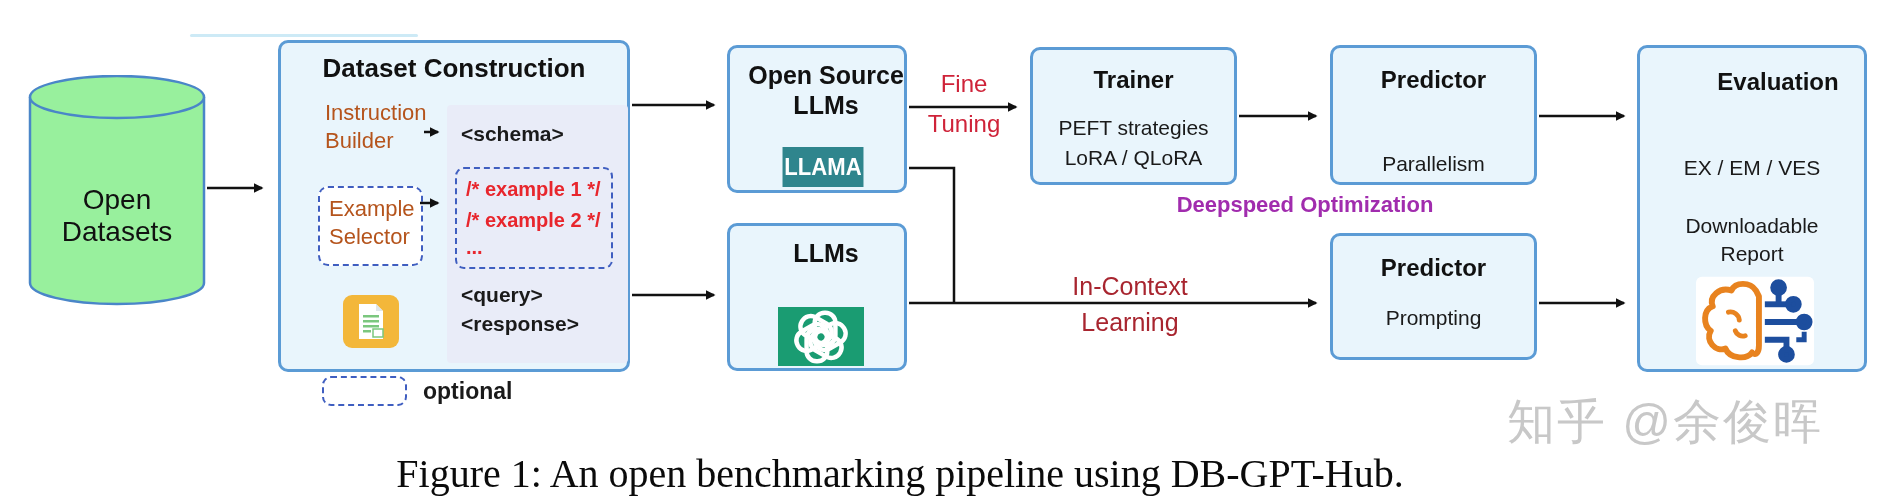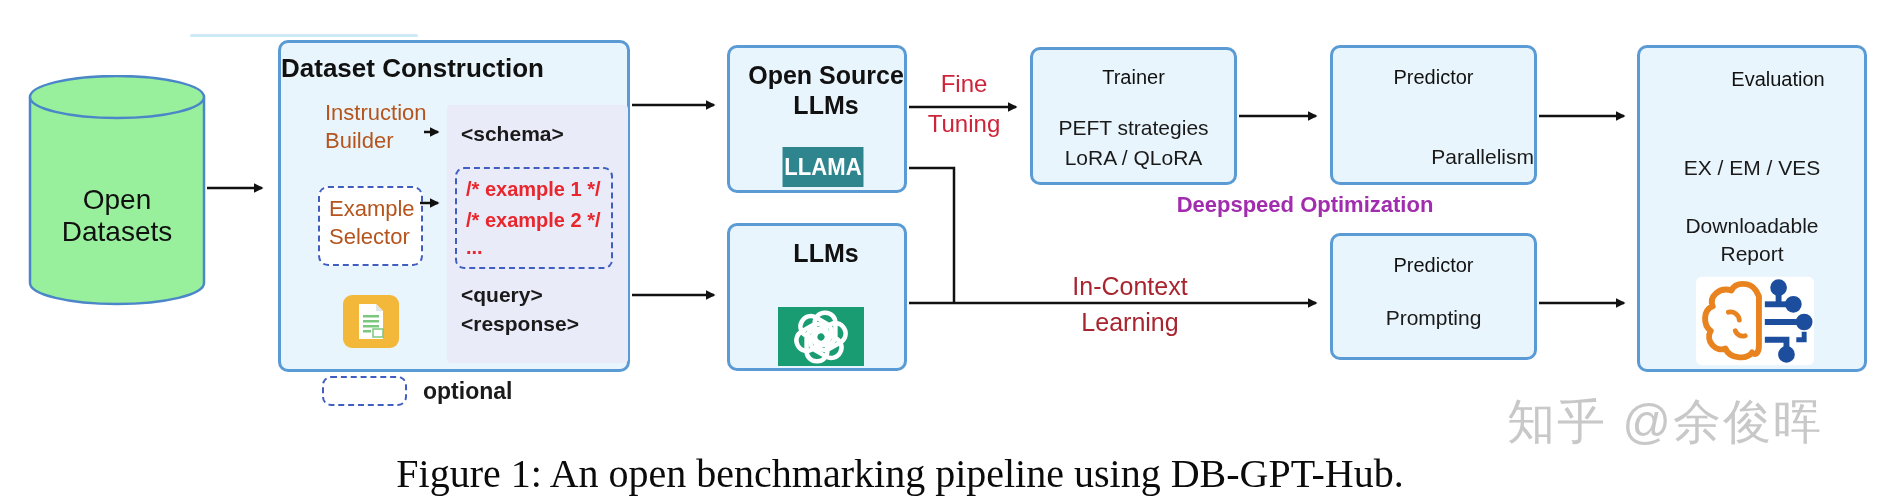--- a/index.html
+++ b/index.html
@@ -2,26 +2,26 @@
 <html><head>
 <meta charset="utf-8">
 <style>
   html,body{margin:0;padding:0;background:#ffffff;}
   body{font-family:"Liberation Sans","DejaVu Sans",sans-serif;color:#111;}
   #stage{position:relative;width:1880px;height:500px;background:#ffffff;overflow:hidden;}
   .abs{position:absolute;}
 
   
   .pbox{position:absolute;background:#e9f5fc;border:3px solid #5b9bd5;border-radius:10px;box-sizing:border-box;z-index:3;}
-  .pbox .title{font-weight:normal;font-size:20px;text-align:center;color:#111;}
+  .pbox .title{font-weight:bold;font-size:24px;text-align:center;color:#111;}
   .pbox .sub{font-size:21px;text-align:center;color:#1a1a1a;}
 
   
   #dc-box{background:#e9f5fc;}
-  #dc-title{top:10px;left:0;width:100%;font-size:26px;font-weight:bold;}
+  #dc-title{top:10px;left:0;width:100%;font-size:26px;font-weight:bold;text-align:center;}
   .orange-label{color:#b5541c;font-size:22px;line-height:28px;}
   #dc-panel{left:166px;top:62px;width:181px;height:258px;background:#e9ecf8;border-radius:4px;font-weight:bold;}
   .code-black{font-size:21px;color:#1a1a1a;}
   #dc-examples{left:8px;top:62px;width:158px;height:102px;border:2px dashed #3f5ec0;border-radius:9px;box-sizing:border-box;padding:5px 0 0 9px;}
   .code-red{font-size:20px;color:#e8262d;line-height:31px;white-space:nowrap;}
   #example-selector{left:37px;top:143px;width:105px;height:80px;background:#ffffff;border:2px dashed #3f5ec0;border-radius:10px;box-sizing:border-box;padding:7px 0 0 9px;}
 
   
   #legend-box{left:322px;top:376px;width:85px;height:30px;border:2px dashed #3f5ec0;border-radius:9px;box-sizing:border-box;z-index:3;}
   #legend-text{left:423px;top:378px;font-size:23px;font-weight:600;color:#1a1a1a;}
@@ -126,21 +126,21 @@
   </div>
 
   <div class="pbox" style="left:1030px;top:47px;width:207px;height:138px;">
     <div class="abs title" style="top:16px;width:100%;">Trainer</div>
     <div class="abs sub" style="top:66px;width:100%;">PEFT strategies</div>
     <div class="abs sub" style="top:96px;width:100%;">LoRA / QLoRA</div>
   </div>
 
   <div class="pbox" style="left:1330px;top:45px;width:207px;height:140px;">
     <div class="abs title" style="top:18px;width:100%;">Predictor</div>
-    <div class="abs sub" style="top:97px;width:100%;text-align:right;">Parallelism</div>
+    <div class="abs sub" style="top:104px;width:100%;">Parallelism</div>
   </div>
 
   <div class="pbox" style="left:1330px;top:233px;width:207px;height:127px;">
     <div class="abs title" style="top:18px;width:100%;">Predictor</div>
     <div class="abs sub" style="top:70px;width:100%;">Prompting</div>
   </div>
 
   <div class="pbox" style="left:1637px;top:45px;width:230px;height:327px;">
     <div class="abs title" style="top:20px;width:100%;margin-left:26px;">Evaluation</div>
     <div class="abs sub" style="top:108px;width:100%;">EX / EM / VES</div>

